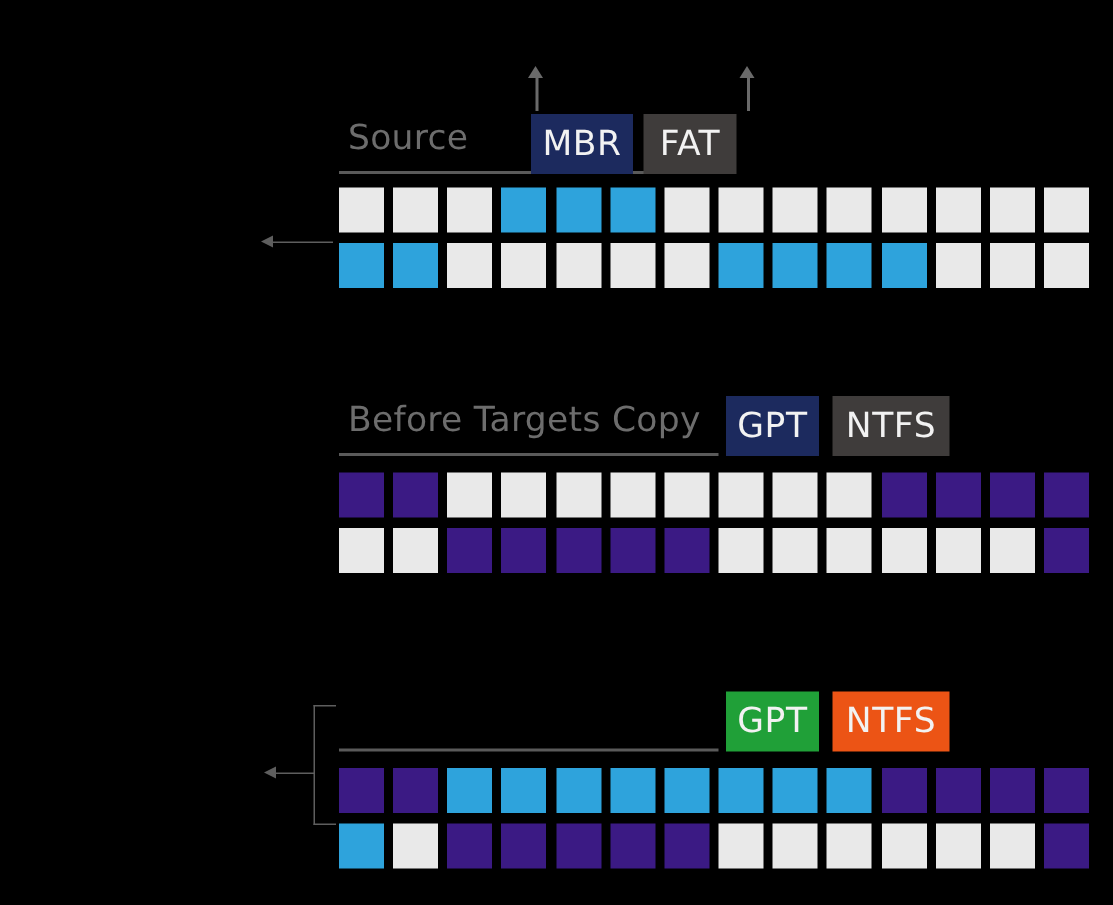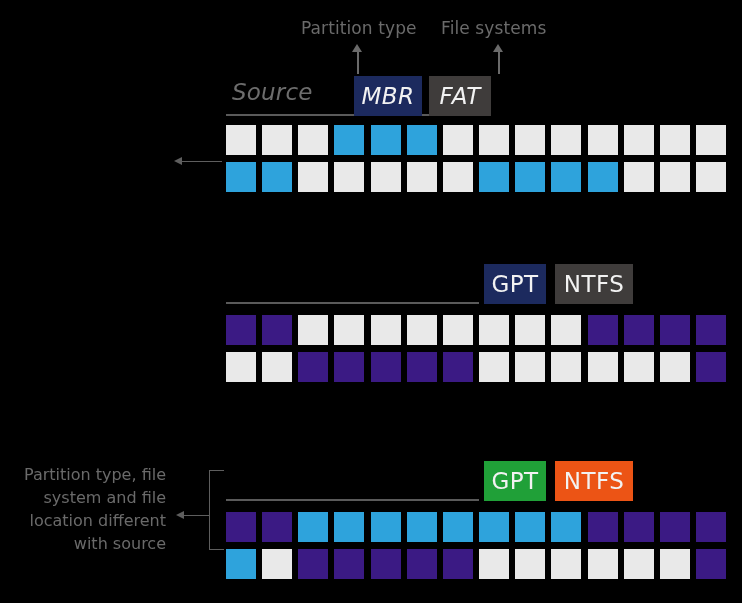--- a/index.html
+++ b/index.html
@@ -136,51 +136,48 @@
     position: absolute;
     width: 30px;
     height: 30px;
   }
 </style>
 </head>
 <body style="background: rgb(0, 0, 0);">
 
 <div class="stage">
 
-  <div class="callout-top" style="left:301px; top:18px;">Partition type</div>
 
   <div class="arrow-up" style="left:352px; top:44px; height:30px;">
     <div class="head"></div>
     <div class="shaft" style="height:24px;"></div>
   </div>
 
-  <div class="callout-top" style="left:441px; top:18px;">File systems</div>
 
   <div class="arrow-up" style="left:493px; top:44px; height:30px;">
     <div class="head"></div>
     <div class="shaft" style="height:24px;"></div>
   </div>
 
 
   <div class="arrow-left" style="left:174px; top:157px; width:48px;">
     <div class="head"></div>
     <div class="shaft" style="width:40px;"></div>
   </div>
 
-  <div class="callout-left multiline" style="left:14px; top:463px; width:152px;">Partition type, file system and file location different with source</div>
 
   <div class="bracket" style="left:209px; top:470px; width:14px; height:78px;"></div>
 
   <div class="arrow-left" style="left:176px; top:511px; width:34px;">
     <div class="head"></div>
     <div class="shaft" style="width:26px;"></div>
   </div>
 
   <div class="section" style="left:226px; top:76px; width:506px;">
-    <div class="hdr" style="width:506px;font-style:italic;">
+    <div class="hdr" style="width:506px;">
       <div class="hdr-rule" style="width:253px;"></div>
       <div class="hdr-title">Source</div>
       <div class="badge" style="left:203px; width:62px; background:#3f3c3b;">FAT</div>
       <div class="badge" style="left:128px; width:68px; background:#1c2a5e;">MBR</div>
     </div>
     <div class="grid" style="left:0px; top:49px; width:506px; height:73px;">
         <div class="cell" style="left: 0px; top: 0px; background: rgb(233, 233, 233);"></div>
         <div class="cell" style="left: 36.15px; top: 0px; background: rgb(233, 233, 233);"></div>
         <div class="cell" style="left: 72.3px; top: 0px; background: rgb(233, 233, 233);"></div>
         <div class="cell" style="left: 108.45px; top: 0px; background: rgb(46, 163, 220);"></div>
@@ -207,20 +204,21 @@
         <div class="cell" style="left: 361.5px; top: 36.5px; background: rgb(46, 163, 220);"></div>
         <div class="cell" style="left: 397.65px; top: 36.5px; background: rgb(233, 233, 233);"></div>
         <div class="cell" style="left: 433.8px; top: 36.5px; background: rgb(233, 233, 233);"></div>
         <div class="cell" style="left: 469.95px; top: 36.5px; background: rgb(233, 233, 233);"></div>
       </div>
   </div>
 
   <div class="section" style="left:226px; top:264px; width:506px;">
     <div class="hdr" style="width:506px;">
       <div class="hdr-rule" style="width:253px;"></div>
+      <div class="hdr-title">Before Targets Copy</div>
       <div class="badge" style="left:258px; width:62px; background:#1c2a5e;">GPT</div>
       <div class="badge" style="left:329px; width:78px; background:#3f3c3b;">NTFS</div>
     </div>
     <div class="grid" style="left:0px; top:51px; width:506px; height:73px;">
         <div class="cell" style="left: 0px; top: 0px; background: rgb(59, 26, 132);"></div>
         <div class="cell" style="left: 36.15px; top: 0px; background: rgb(59, 26, 132);"></div>
         <div class="cell" style="left: 72.3px; top: 0px; background: rgb(233, 233, 233);"></div>
         <div class="cell" style="left: 108.45px; top: 0px; background: rgb(233, 233, 233);"></div>
         <div class="cell" style="left: 144.6px; top: 0px; background: rgb(233, 233, 233);"></div>
         <div class="cell" style="left: 180.75px; top: 0px; background: rgb(233, 233, 233);"></div>

